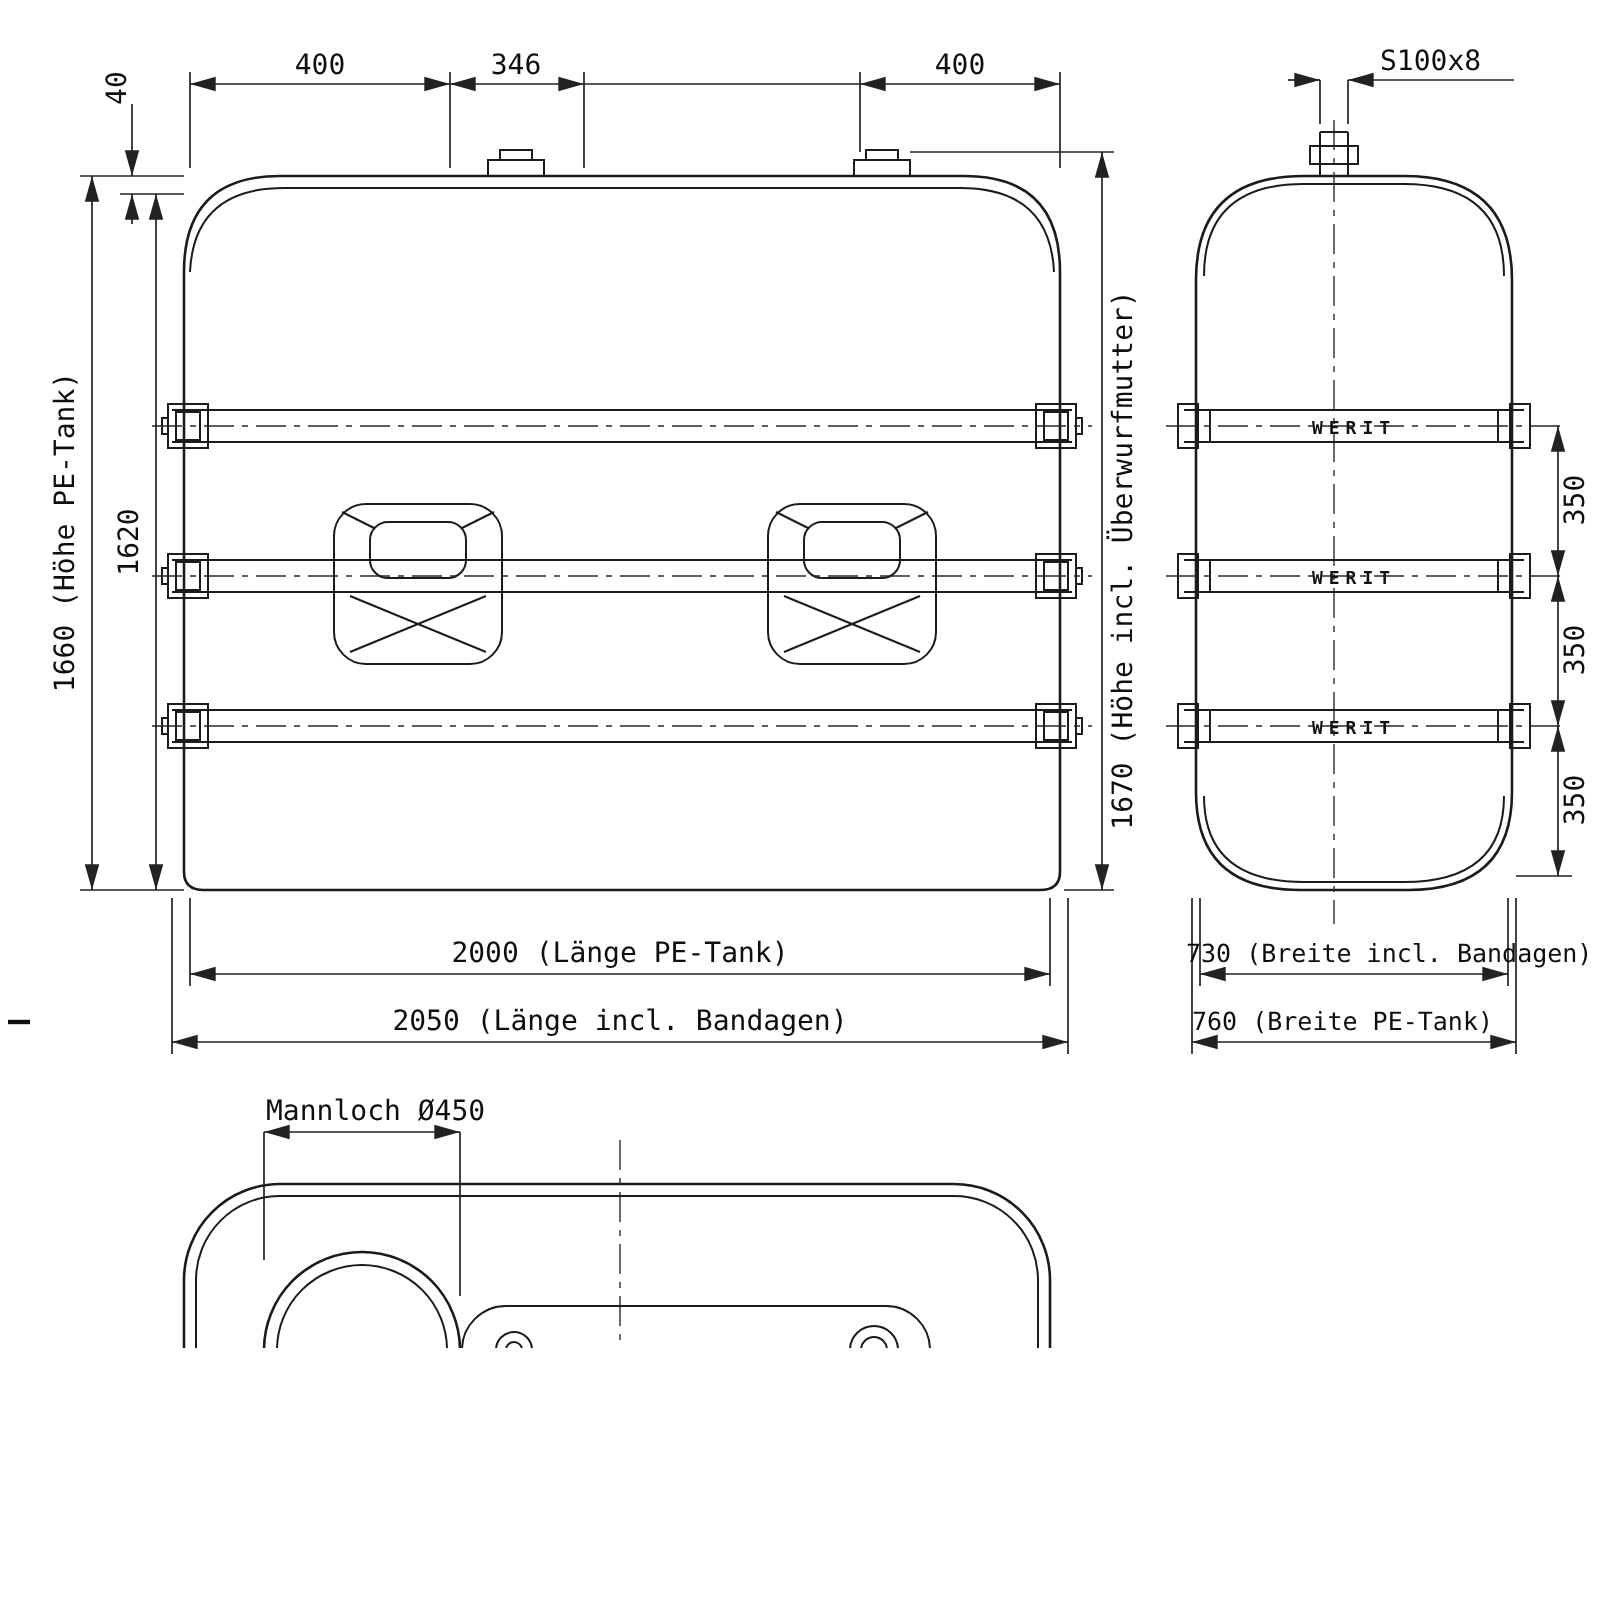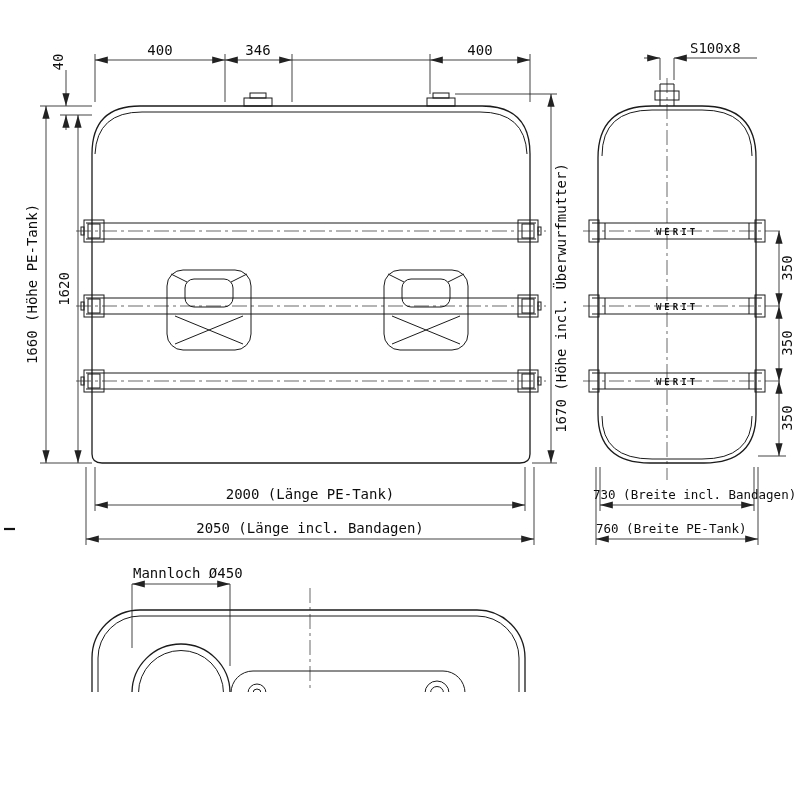--- a/index.html
+++ b/index.html
@@ -1,16 +1,16 @@
 <!DOCTYPE html>
 <html><head>
 <meta charset="utf-8">
 <style>
   html,body{margin:0;padding:0;background:#ffffff;}
-  .sheet{width:800px;height:674px;background:#ffffff;overflow:hidden;margin-top:18px;}
+  .sheet{width:800px;height:674px;background:#ffffff;overflow:hidden;}
   svg{display:block;}
   .ol{stroke:#1b1b1b;stroke-width:1.3;fill:none;stroke-linejoin:round;stroke-linecap:round;}
   .md{stroke:#1b1b1b;stroke-width:1;fill:none;}
   .dim{stroke:#222222;stroke-width:.85;fill:none;}
   .cl{stroke:#2a2a2a;stroke-width:.7;fill:none;stroke-dasharray:15 4 3 4;}
   text{font-family:"DejaVu Sans Mono","Liberation Mono",monospace;font-size:14px;fill:#0e0e0e;}
   .tmid{text-anchor:middle;}
   .small{font-size:12.5px;}
   .brand{font-size:9px;font-weight:bold;letter-spacing:3px;text-anchor:middle;fill:#111;}
 </style>

